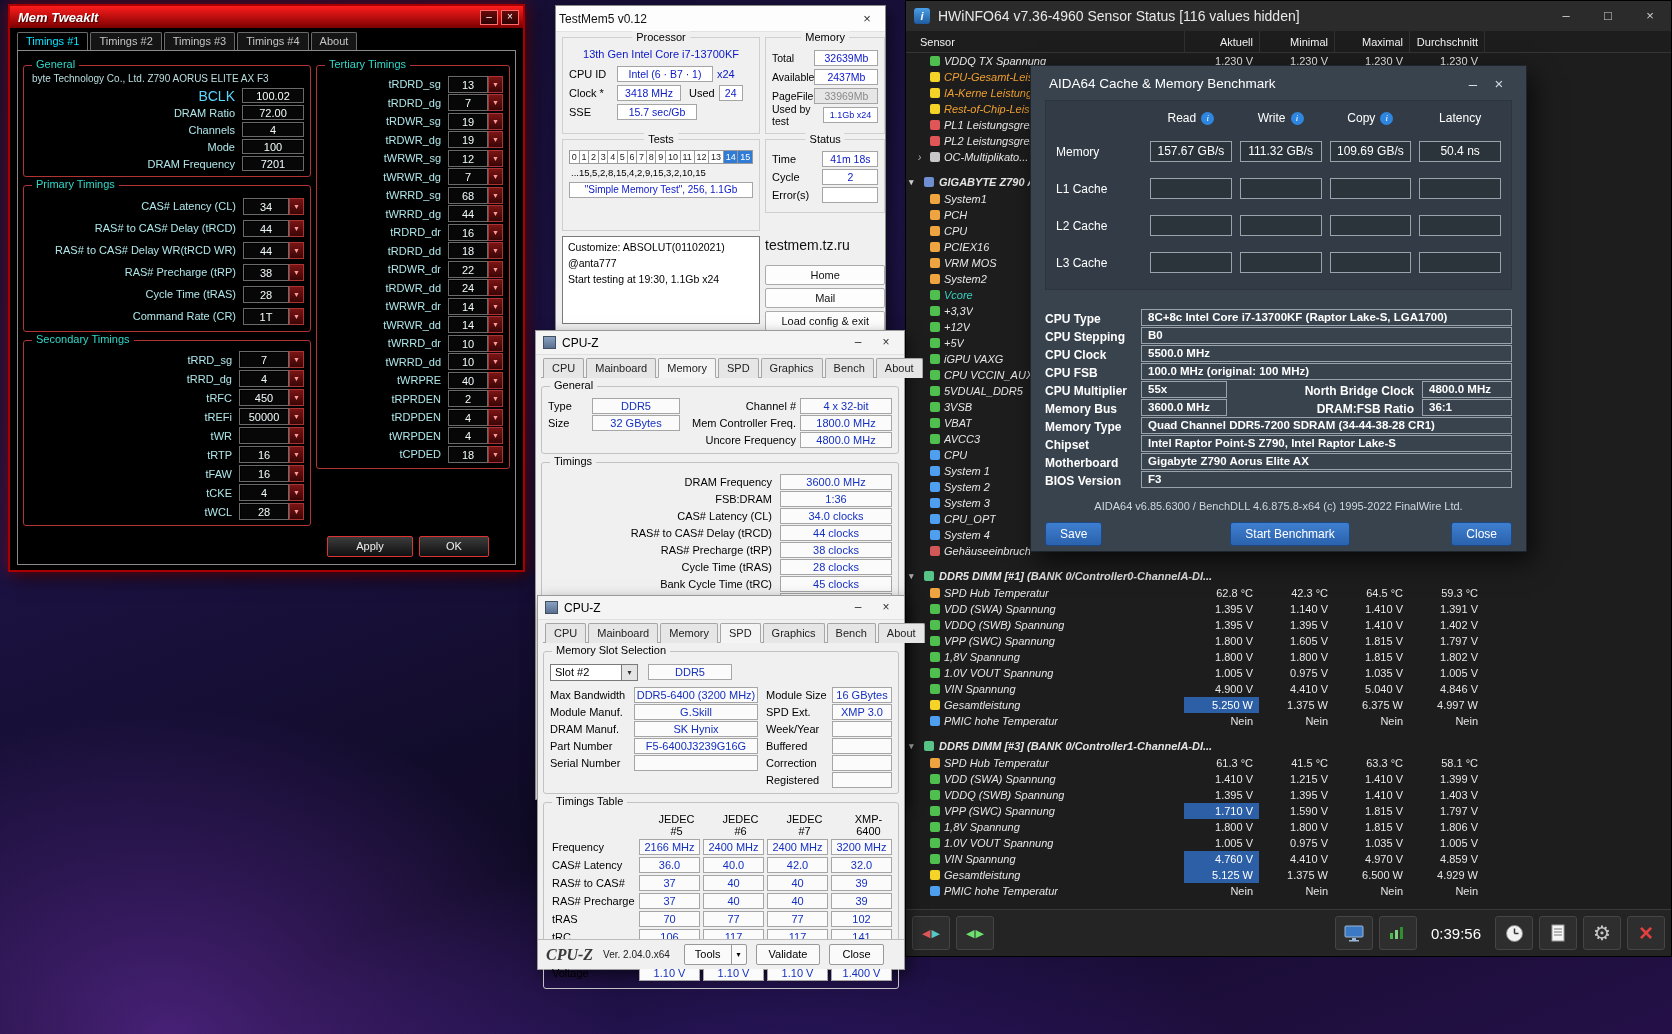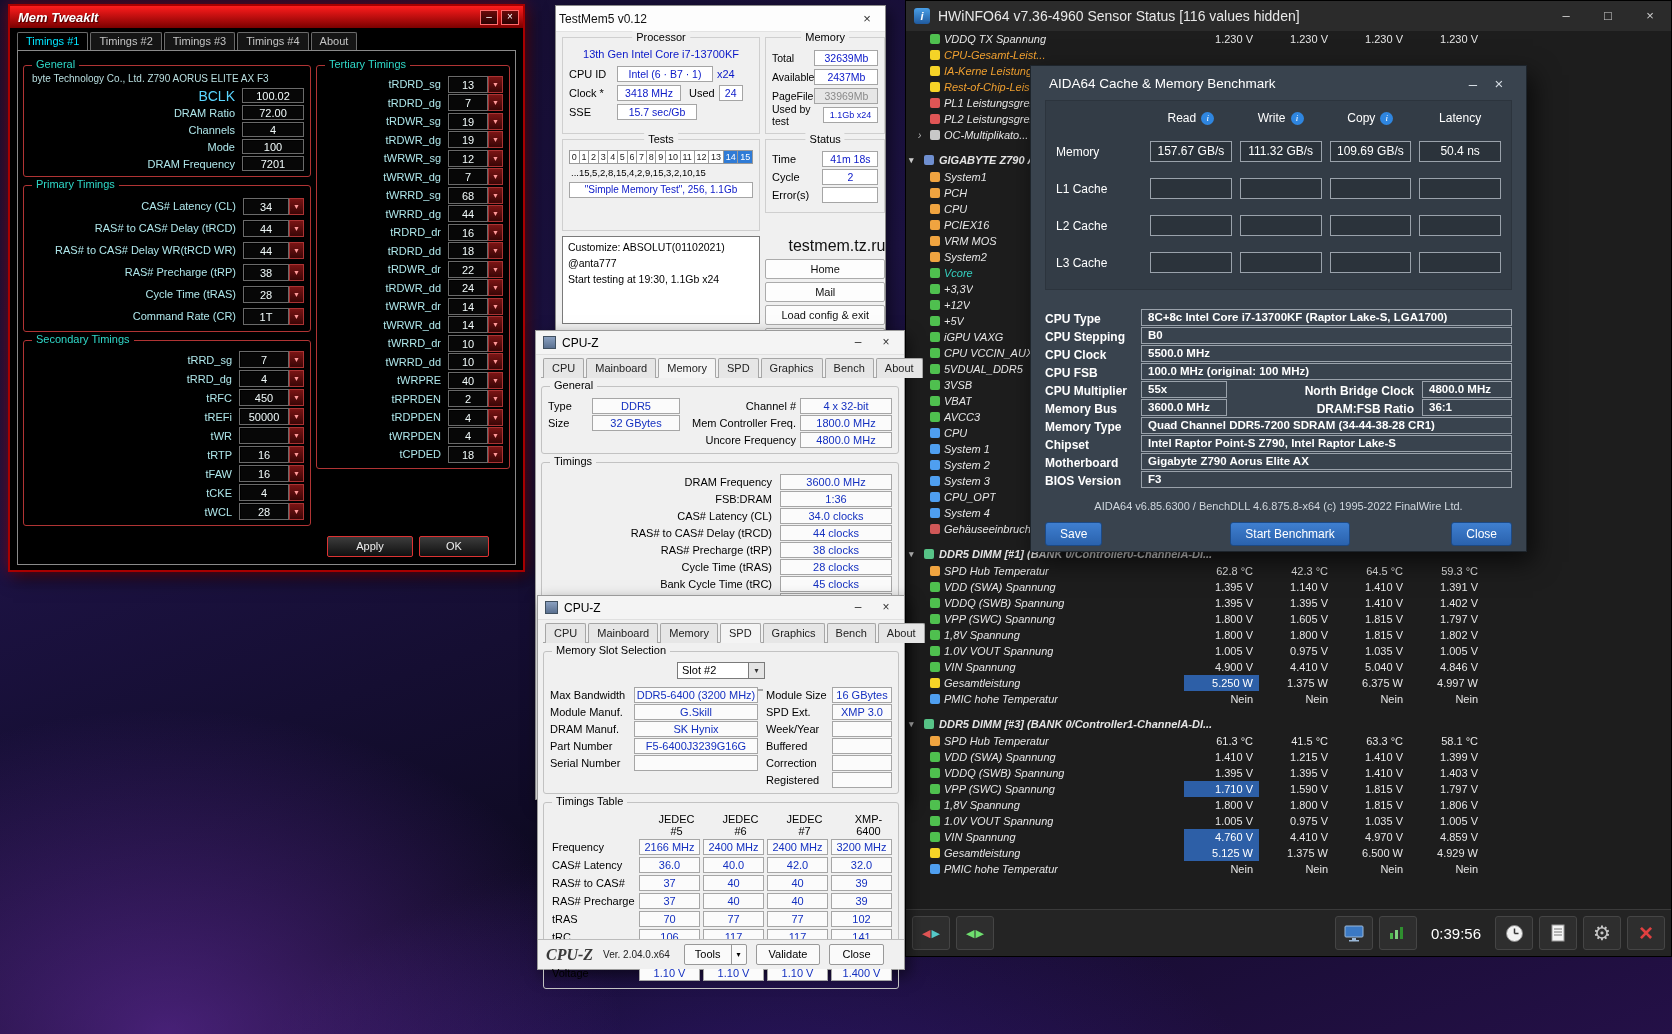--- a/index.html
+++ b/index.html
@@ -68,21 +68,21 @@
   .tm5-cells { display:flex; margin-bottom:3px; }
   .tm5-cell { flex:auto; border:1px solid #9a9a9a; border-left:none; background:#fff; font-size:9px; text-align:center; padding:1px 0; color:#222; }
   .tm5-cell:first-child { border-left:1px solid #9a9a9a; }
   .tm5-cell.sel { background:#2f7bd6; color:#fff; }
   .tm5-seq { font-size:9.5px; margin:2px 0 4px 2px; color:#000; }
   .tm5-status { height:74px; align-self:start; }
   .tm5-srow { display:flex; align-items:center; justify-content:space-between; height:18px; font-size:11px; }
   .tm5-srow .tm5-box { width:56px; }
   .tm5-log { height:88px; background:#fff; border:1px solid #7a7a7a; font-size:10.5px; padding:3px 5px; line-height:1.5; }
   .tm5-right { display:flex; flex-direction:column; }
-  .tm5-site { font-size:16px; text-align:right; margin:1px 0 4px; color:#111; }
+  .tm5-site { font-size:14px; text-align:left; margin:1px 0 12px; color:#111; }
   .tm5-btn { width:100%; height:20px; margin-bottom:3px; background:#fdfdfd; border:1px solid #ababab; font-size:11px; text-align:center; line-height:18px; border-radius:2px; color:#111; }
 
   
   .cz { background:#f0f0f0; border:1px solid #9a9a9a; box-shadow:4px 6px 14px rgba(0,0,0,.5); color:#000; }
   #cz-mem { left:535px; top:330px; width:370px; height:470px; z-index:5; }
   #cz-spd { left:537px; top:595px; width:368px; height:375px; z-index:6; }
   .cz-tb { height:24px; display:flex; align-items:center; padding:0 4px 0 7px; background:#f4f4f4; border-bottom:1px solid #e0e0e0; }
   .cz-appicon { width:13px; height:13px; background:linear-gradient(#8aa0c0,#5a7090); border:1px solid #405060; margin-right:6px; }
   .cz-title { font-size:12px; flex:1; }
   .cz-wbtn { width:28px; height:22px; text-align:center; line-height:21px; font-size:12px; color:#333; }
@@ -96,21 +96,21 @@
   .cz-frow { display:flex; align-items:center; height:17px; gap:4px; }
   .w40{width:40px} .w62{width:62px} .w80{width:80px} .w84{width:84px} .w88{width:88px} .w92{width:92px} .w112{width:112px} .flex{flex:1}
   .lr{text-align:right}
   .cz-gen { display:flex; gap:10px; }
   .cz-gcol1 { width:140px; } .cz-gcol2 { flex:1; }
   .cz-trow2 { display:flex; align-items:center; height:17px; }
   .cz-trow2 .cz-lab { flex:1; text-align:right; padding-right:8px; }
   .cz-combo { display:flex; }
   .cz-comboval { width:72px; height:17px; background:#fff; border:1px solid #7a7a7a; font-size:11px; line-height:15px; padding-left:4px; }
   .cz-comboarr { width:16px; height:17px; background:#e4e4e4; border:1px solid #7a7a7a; border-left:none; font-size:8px; text-align:center; line-height:15px; color:#333; }
-  .cz-slotrow { display:flex; gap:10px; align-items:center; height:20px; margin-bottom:4px;flex-direction:column; }
+  .cz-slotrow { display:flex; gap:10px; align-items:center; height:20px; margin-bottom:4px; }
   .cz-spdcols { display:flex; gap:8px; }
   .cz-spdl { width:208px; } .cz-spdr { flex:1; }
   .cz-trow { display:grid; grid-template-columns:86px repeat(4,1fr); gap:3px; margin-bottom:2px; align-items:center; }
   .cz-th { font-size:11px; text-align:center;margin-left:14px; }
   .cz-tlab { font-size:11px; padding-left:2px; white-space:nowrap; }
   .cz-foot { position:absolute; bottom:0; left:0; right:0; height:30px; border-top:1px solid #bbb; display:flex; align-items:center; padding:0 8px; background:#f0f0f0; }
   .cz-brand { font-family:"Liberation Serif", serif; font-style:italic; font-weight:bold; font-size:16px; color:#3a3a3a; }
   .cz-ver { font-size:10px; margin-left:10px; color:#222; }
   .cz-btn { height:21px; background:#fafafa; border:1px solid #999; font-size:11px; border-radius:2px; padding:0 12px; line-height:19px; margin-left:9px; }
   .cz-tools { display:flex; padding:0; margin-left:14px; }
@@ -601,20 +601,28 @@
   </div>
 </div>
 
 <div class="win hw">
   <div class="hw-tb">
     <span class="hw-appicon">i</span>
     <span class="hw-title">HWiNFO64 v7.36-4960 Sensor Status [116 values hidden]</span>
     <span class="hw-wbtn">–</span>
     <span class="hw-wbtn">□</span>
     <span class="hw-wbtn">×</span>
+  </div>
+  <div class="hw-head">
+    <span class="hw-hs">Sensor</span>
+    <span class="hw-hc">Aktuell</span>
+    <span class="hw-hc">Minimal</span>
+    <span class="hw-hc">Maximal</span>
+    <span class="hw-hc">Durchschnitt</span>
+    <span class="hw-hc"></span>
   </div>
   <div>
 
   <div class="hw-row">
       <span class="hw-cl">
         <span class="hw-chev">›</span>
         <span class="hw-ic ic-volt"></span>
         <span class="hw-lab">VDDQ TX Spannung</span>
       </span>
       <span class="hw-c">1.230 V</span>

